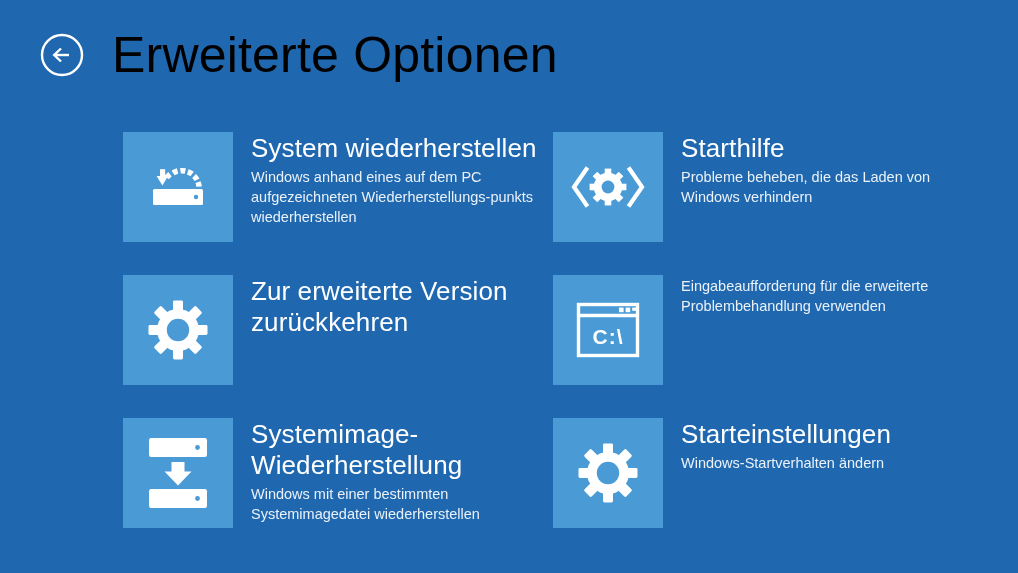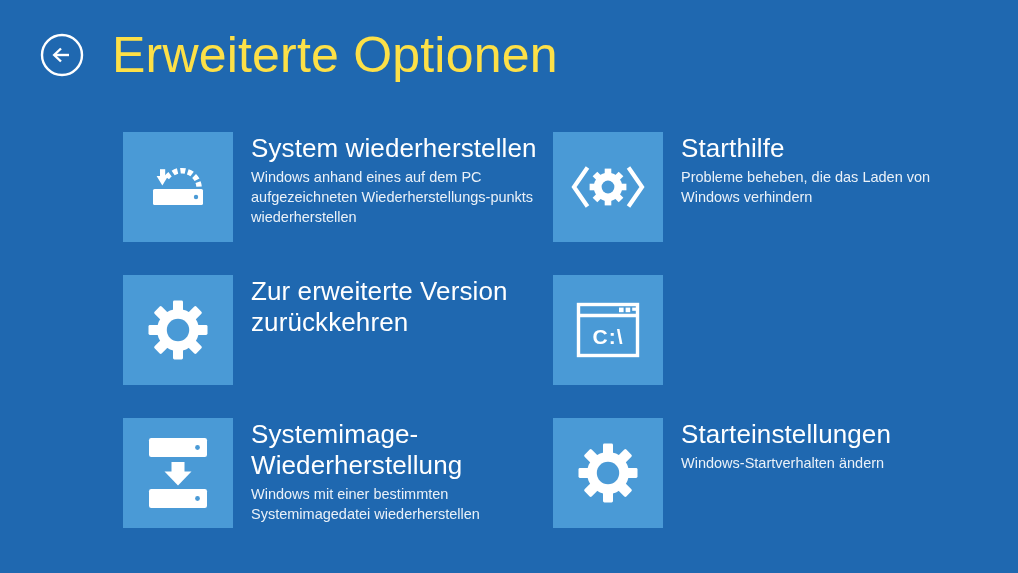--- a/index.html
+++ b/index.html
@@ -38,21 +38,21 @@
     height: 48px;
     flex: 0 0 48px;
     display: flex;
     align-items: center;
     justify-content: center;
     cursor: pointer;
   }
   .back-button svg { display: block; }
   .page-title {
     margin-left: 26px;
-    color: #fde047;
+    color: #000000;
     font-size: 50px;
     font-weight: 300;
     letter-spacing: 0.2px;
     line-height: 1;
     white-space: nowrap;
     font-family: "Liberation Sans", sans-serif;
   }
 
   
   .options-grid {
@@ -213,20 +213,21 @@
         <svg width="66" height="60" viewBox="0 0 66 60" aria-hidden="true">
           <rect x="3.5" y="4.5" width="59" height="51" fill="none" stroke="#ffffff" stroke-width="3.4"></rect>
           <path d="M3.5 15.5 H62.5" fill="none" stroke="#ffffff" stroke-width="3.4"></path>
           <rect x="44" y="7.6" width="4.6" height="4.6" fill="#ffffff"></rect>
           <rect x="50.6" y="7.6" width="4.6" height="4.6" fill="#ffffff"></rect>
           <rect x="57.2" y="7.6" width="4.6" height="3.2" fill="#ffffff"></rect>
           <text x="33" y="43.5" text-anchor="middle" fill="#ffffff" font-family="'Liberation Sans', sans-serif" font-size="21" font-weight="bold" letter-spacing="1">C:\</text>
         </svg>
       </div>
       <div class="option-text">
+        <div class="option-desc">Eingabeaufforderung für die erweiterte Problembehandlung verwenden</div>
       </div>
     </div>
 
     <div class="option-item col-right row-3">
       <div class="option-tile">
         <svg width="66" height="66" viewBox="0 0 66 66" aria-hidden="true">
           <g transform="translate(33,33)">
             <g fill="#ffffff">
               <circle cx="0" cy="0" r="21"></circle>
               <rect x="-5.0" y="-29.5" width="10.0" height="12.0" rx="1.4"></rect>

